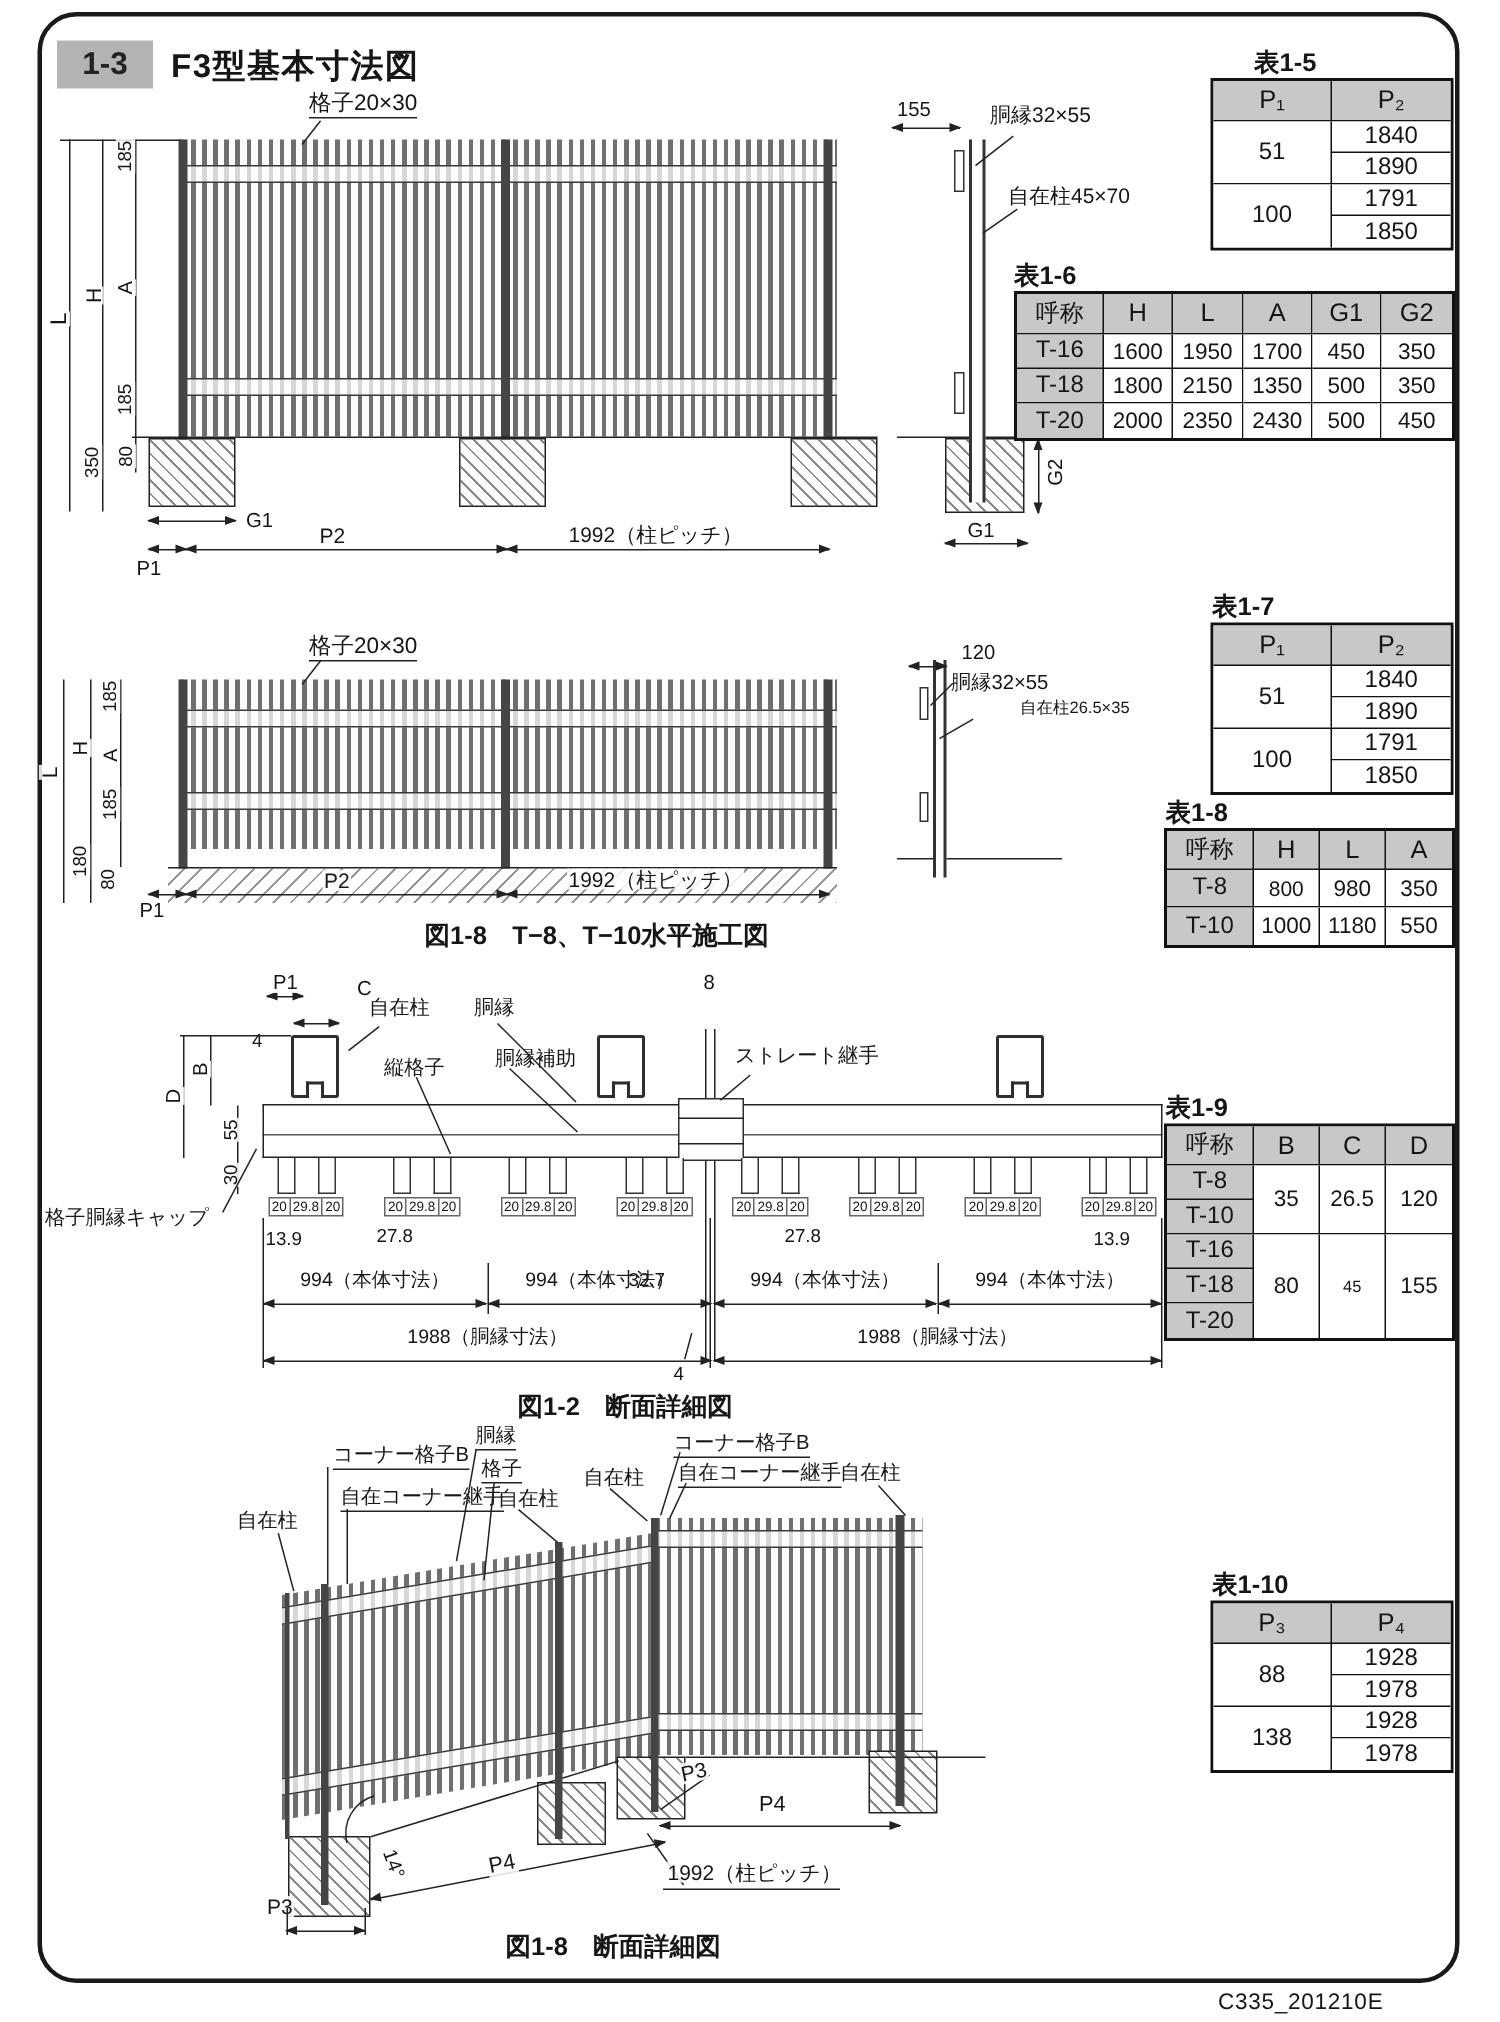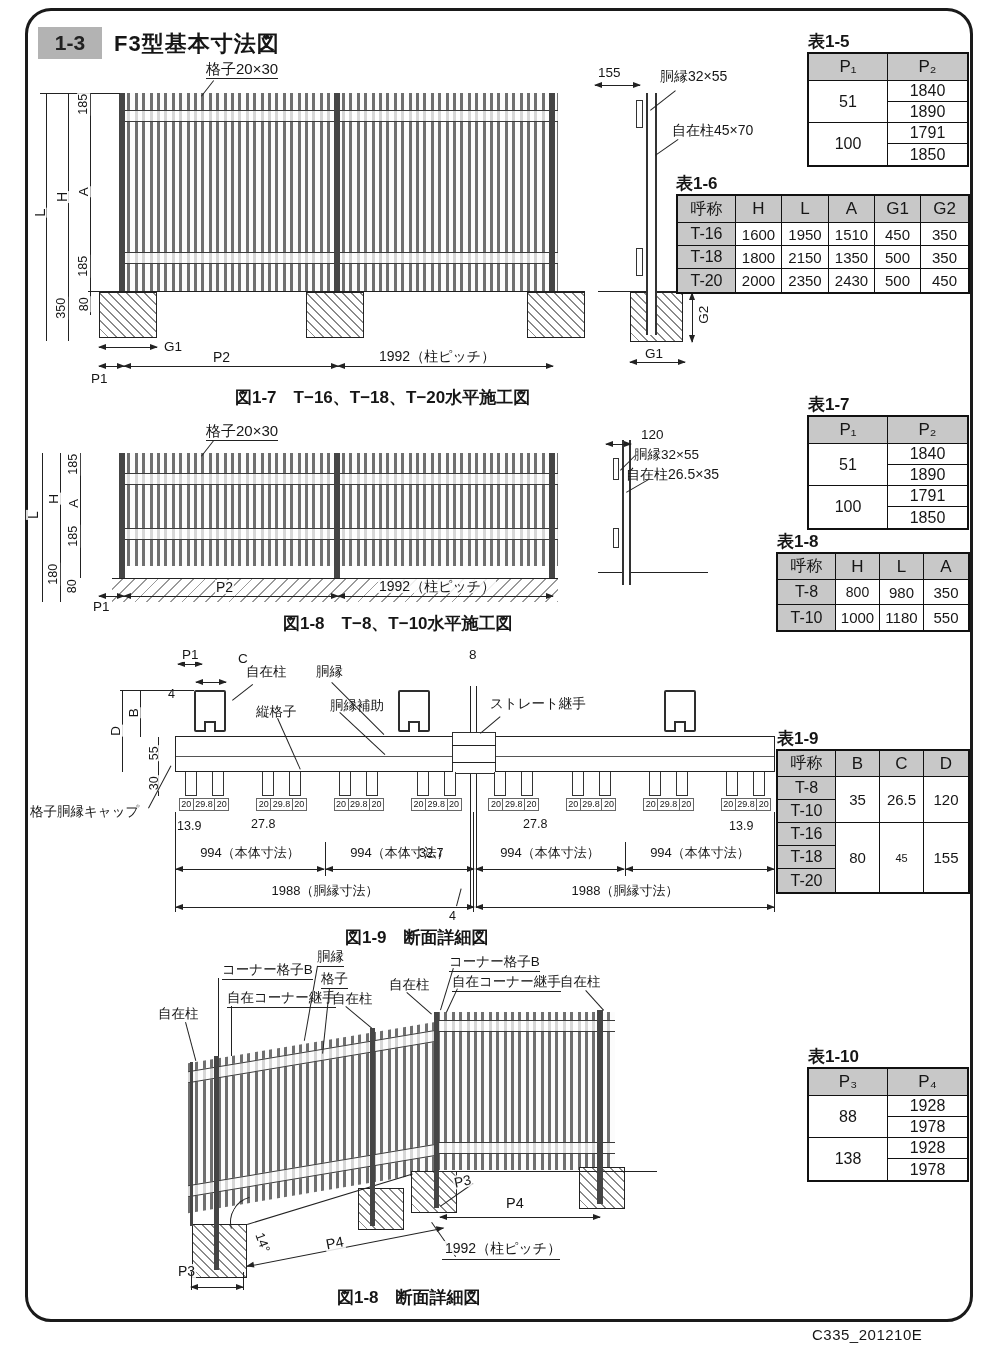--- a/index.html
+++ b/index.html
@@ -87,21 +87,20 @@
   <div class="dimt vt" style="left:50px;top:302px">350</div>
   <div class="dimt vt" style="left:76px;top:298px">80</div>
   <div class="dh" style="left:99px;top:347px;width:58px"></div>
   <div class="dimt" style="left:163px;top:340px;font-size:13.5px">G1</div>
   <div class="dh" style="left:99px;top:366px;width:25px"></div>
   <div class="dimt" style="left:90px;top:372px;font-size:13.5px">P1</div>
   <div class="dh" style="left:124px;top:366px;width:214px"></div>
   <div class="dimt" style="left:212px;top:350px;font-size:14px">P2</div>
   <div class="dh" style="left:338px;top:366px;width:215px"></div>
   <div class="dimt" style="left:378px;top:349px;font-size:14px">1992（柱ピッチ）</div>
-  <div class="cap" style="left:235px;top:386px">図1-7　T−16、T−18、T−20水平施工図</div>
 
   <div class="hl" style="left:598px;top:291px;width:120px"></div>
   <div class="hatchbox" style="left:630px;top:292px;width:53px;height:50px"></div>
   <div class="postrect" style="left:646px;top:93px;width:11px;height:242px"></div>
   <div class="railrect" style="left:636px;top:100px;width:7px;height:28px"></div>
   <div class="railrect" style="left:636px;top:248px;width:7px;height:28px"></div>
   <div class="dh" style="left:595px;top:85px;width:45px"></div>
   <div class="dimt" style="left:597px;top:66px;font-size:13.5px">155</div>
   <div class="ldr" style="left:650px;top:110px;width:32px;transform:rotate(-38deg)"></div>
   <div class="lbl" style="left:660px;top:68px;font-size:14px">胴縁32×55</div>
@@ -141,21 +140,21 @@
 
   <div class="hl" style="left:598px;top:572px;width:110px"></div>
   <div class="postrect" style="left:622px;top:440px;width:9px;height:145px"></div>
   <div class="railrect" style="left:613px;top:458px;width:6px;height:22px"></div>
   <div class="railrect" style="left:613px;top:528px;width:6px;height:20px"></div>
   <div class="dh" style="left:606px;top:444px;width:25px"></div>
   <div class="dimt" style="left:640px;top:428px;font-size:13.5px">120</div>
   <div class="ldr" style="left:620px;top:470px;width:21px;transform:rotate(-45deg)"></div>
   <div class="lbl" style="left:634px;top:447px;font-size:13.5px">胴縁32×55</div>
   <div class="ldr" style="left:626px;top:492px;width:26px;transform:rotate(-30deg)"></div>
-  <div class="lbl" style="left:626px;top:466px;font-size:14px">自在柱26.5×35</div>
+  <div class="lbl" style="left:680px;top:466px;font-size:11px">自在柱26.5×35</div>
 
   <div class="hl" style="left:175px;top:736px;width:600px;border-top-width:1.6px"></div>
   <div class="hl" style="left:175px;top:756px;width:600px;border-top-color:#555;border-top-width:1px"></div>
   <div class="hl" style="left:175px;top:771px;width:600px;border-top-width:1.6px"></div>
   <div class="vl" style="left:175px;top:736px;height:36px"></div>
   <div class="vl" style="left:774px;top:736px;height:36px"></div>
   <div class="chan" style="left:194px;top:690px"></div>
   <div class="chan" style="left:398px;top:690px"></div>
   <div class="chan" style="left:664px;top:690px"></div>
   <div class="vl" style="left:470px;top:686px;height:222px"></div>
@@ -318,21 +317,21 @@
         <span>1988（胴縁寸法）</span>
         <div class="dh"></div>
       </div>
       <div class="dcell">
         <span>1988（胴縁寸法）</span>
         <div class="dh"></div>
       </div>
   </div>
   <div class="ldr" style="left:456px;top:906px;width:18px;transform:rotate(-75deg)"></div>
   <div class="dimt" style="left:448px;top:910px">4</div>
-  <div class="cap" style="left:345px;top:926px">図1-9　断面詳細図</div>
+  <div class="cap" style="left:345px;top:926px">図1-2　断面詳細図</div>
 
   <div class="fencebg" style="left:188px;top:1022px;width:247px;height:150px;transform:skewY(-9.5deg);transform-origin:100% 0">
     <div class="railband" style="left:0;top:8px;width:100%"></div>
     <div class="railband" style="left:0;top:122px;width:100%"></div>
   </div>
   <div class="fencebg" style="left:437px;top:1012px;width:178px;height:158px">
     <div class="railband" style="left:0;top:8px;width:100%"></div>
     <div class="railband" style="left:0;top:130px;width:100%"></div>
   </div>
   <div class="hatchbox" style="left:192px;top:1224px;width:55px;height:54px"></div>
@@ -378,21 +377,21 @@
   <div class="dimt" style="left:325px;top:1236px;font-size:14.5px;transform:rotate(-11deg)">P4</div>
   <div class="ldr" style="left:440px;top:1206px;width:40px;transform:rotate(-35deg)"></div>
   <div class="dimt" style="left:453px;top:1174px;font-size:14px;transform:rotate(-12deg)">P3</div>
   <div class="dh" style="left:440px;top:1217px;width:160px"></div>
   <div class="dimt" style="left:505px;top:1196px;font-size:14.5px">P4</div>
   <div class="ldr" style="left:432px;top:1222px;width:42px;transform:rotate(55deg)"></div>
   <div class="dimt" style="left:444px;top:1241px;font-size:14px">1992（柱ピッチ）</div>
   <div class="hl" style="left:442px;top:1259px;width:118px;border-top-width:1.1px"></div>
   <div class="cap" style="left:337px;top:1286px">図1-8　断面詳細図</div>
 
-  <div class="tblt" style="left:808px;top:30px">表1-5</div>
+  <div class="tblt" style="left:836px;top:30px">表1-5</div>
   <div class="tbl" style="left:807px;top:52px;grid-template-columns:79px 79px;grid-template-rows:27px 21px 21px 21px 21px">
     <div class="hd">P₁</div>
     <div class="hd lc">P₂</div>
     <div style="grid-row:span 2">51</div>
     <div class="lc">1840</div>
     <div class="lc">1890</div>
     <div class="lr" style="grid-row:span 2">100</div>
     <div class="lc">1791</div>
     <div class="lc lr">1850</div>
   </div>
@@ -401,21 +400,21 @@
   <div class="tbl" style="left:676px;top:194px;grid-template-columns:58px 46px 47px 46px 46px 47px;grid-template-rows:27px 23px 23px 23px;font-size:15px">
     <div class="hd" style="font-size:16px">呼称</div>
     <div class="hd">H</div>
     <div class="hd">L</div>
     <div class="hd">A</div>
     <div class="hd">G1</div>
     <div class="hd lc">G2</div>
     <div class="nm">T-16</div>
     <div style="font-size:15px">1600</div>
     <div style="font-size:15px">1950</div>
-    <div style="font-size:15px">1510</div>
+    <div style="font-size:15px">1700</div>
     <div style="font-size:15px">450</div>
     <div class="lc" style="font-size:15px">350</div>
     <div class="nm">T-18</div>
     <div style="font-size:15px">1800</div>
     <div style="font-size:15px">2150</div>
     <div style="font-size:15px">1350</div>
     <div style="font-size:15px">500</div>
     <div class="lc" style="font-size:15px">350</div>
     <div class="nm lr">T-20</div>
     <div class="lr" style="font-size:15px">2000</div>

